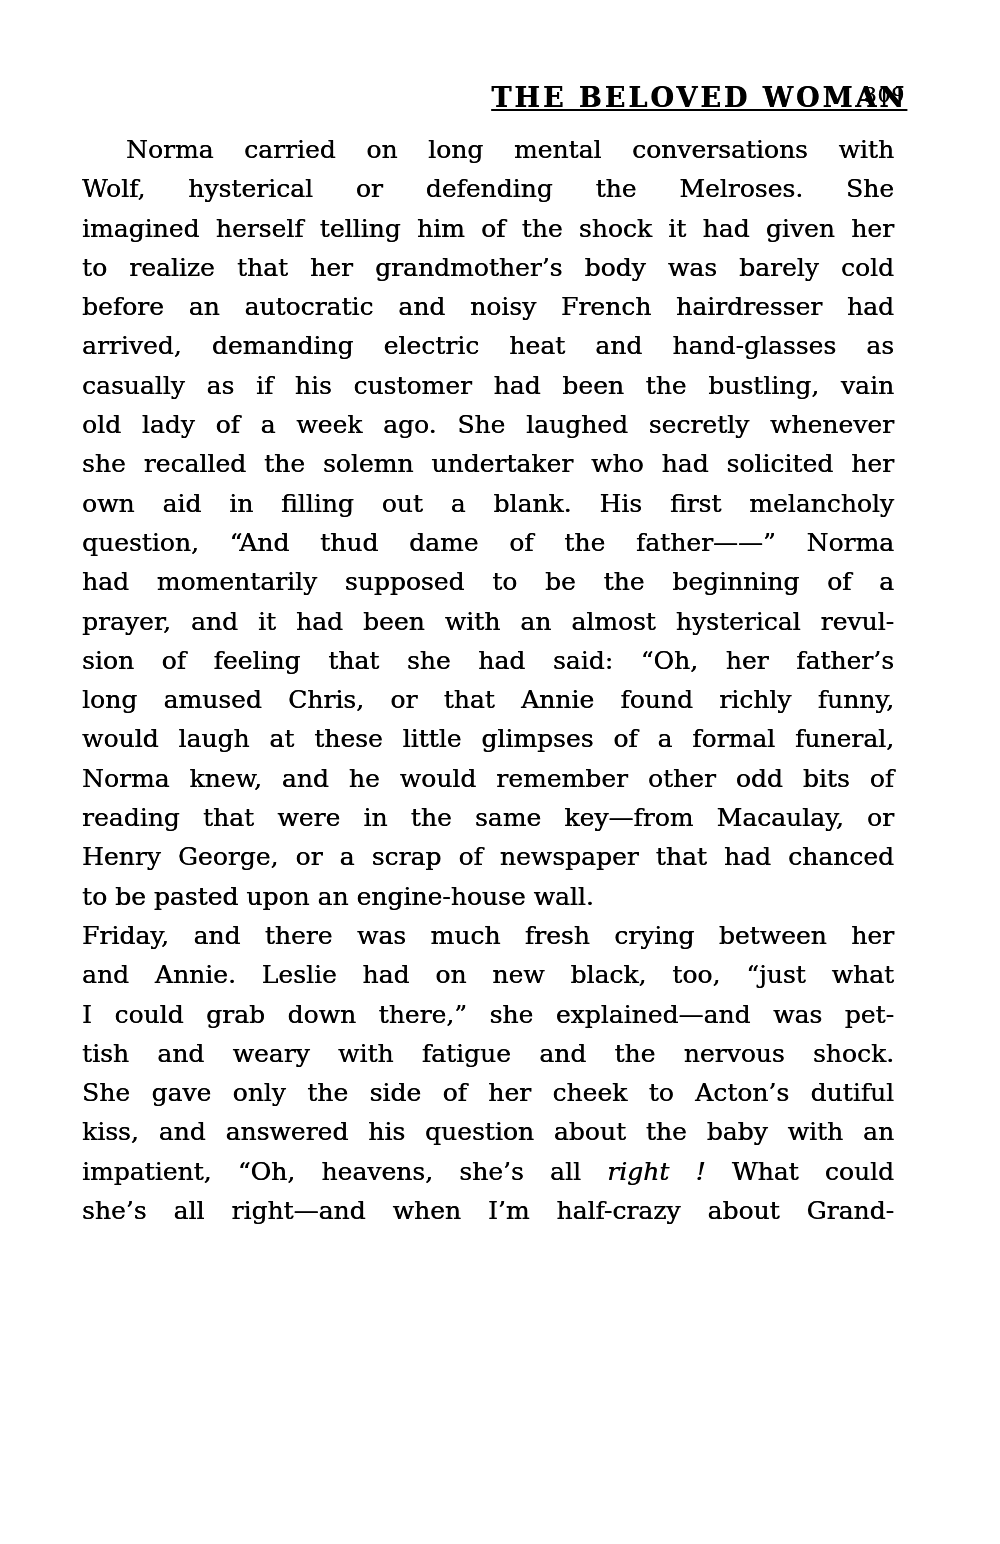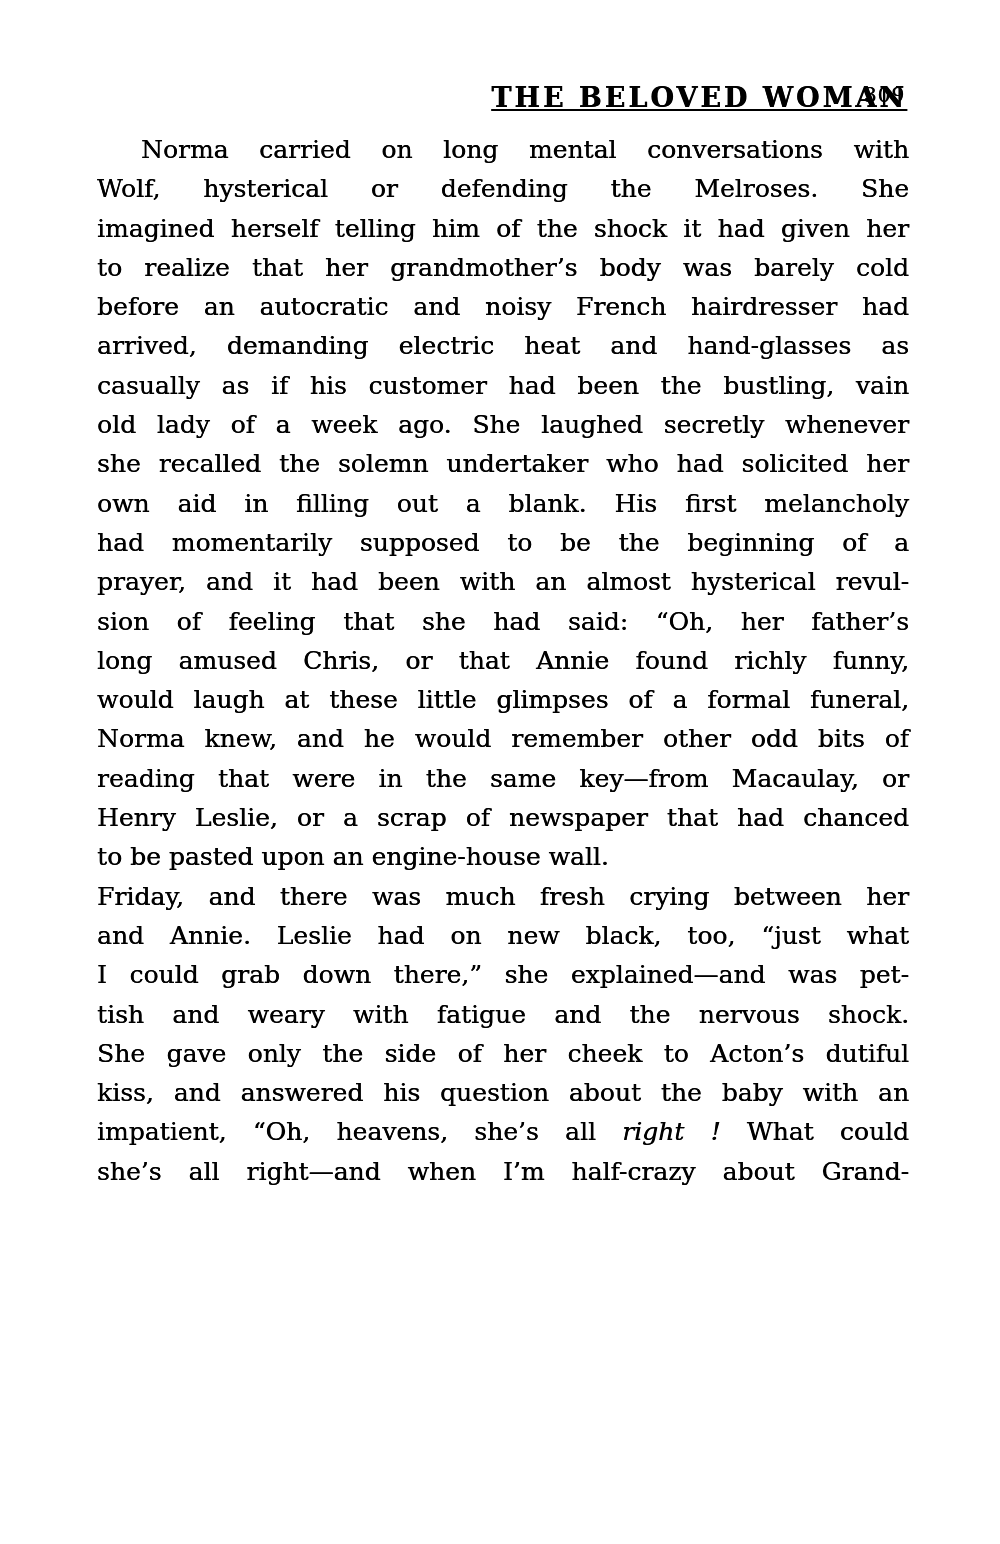--- a/index.html
+++ b/index.html
@@ -31,21 +31,21 @@
   }
   .page-number {
     position: absolute; right: 2px; top: 1px;
     font-size: 20px;
     font-weight: normal;
     letter-spacing: 1px;
     text-shadow: 0.4px 0 0 currentColor;
   }
   .content {
     position: absolute;
-    left: 97px; top: 130px; width: 812px;
+    left: 82px; top: 130px; width: 812px;
     font-size: 25px;
     line-height: 39.3px;
     text-shadow: 0.35px 0 0 currentColor;
   }
   .paragraph { margin: 0; }
   .line {
     text-align: justify;
     text-align-last: justify;
   }
   .line.first { text-indent: 44px; }
@@ -65,30 +65,31 @@
         <div class="line first"><span>Norma carried on long mental conversations with</span></div>
         <div class="line"><span>Wolf, hysterical or defending the Melroses.  She</span></div>
         <div class="line"><span>imagined herself telling him of the shock it had given her</span></div>
         <div class="line"><span>to realize that her grandmother’s body was barely cold</span></div>
         <div class="line"><span>before an autocratic and noisy French hairdresser had</span></div>
         <div class="line"><span>arrived, demanding electric heat and hand-glasses as</span></div>
         <div class="line"><span>casually as if his customer had been the bustling, vain</span></div>
         <div class="line"><span>old lady of a week ago.  She laughed secretly whenever</span></div>
         <div class="line"><span>she recalled the solemn undertaker who had solicited her</span></div>
         <div class="line"><span>own aid in filling out a blank.  His first melancholy</span></div>
+        <div class="line"><span>question, “And thud dame of the father——” Norma</span></div>
         <div class="line"><span>had momentarily supposed to be the beginning of a</span></div>
         <div class="line"><span>prayer, and it had been with an almost hysterical revul-</span></div>
         <div class="line"><span>sion of feeling that she had said:  “Oh, her father’s</span></div>
       </div>
       <div class="paragraph">
         <div class="line"><span>long amused Chris, or that Annie found richly funny,</span></div>
         <div class="line"><span>would laugh at these little glimpses of a formal funeral,</span></div>
         <div class="line"><span>Norma knew, and he would remember other odd bits of</span></div>
         <div class="line"><span>reading that were in the same key—from Macaulay, or</span></div>
-        <div class="line"><span>Henry Leslie, or a scrap of newspaper that had chanced</span></div>
+        <div class="line"><span>Henry George, or a scrap of newspaper that had chanced</span></div>
         <div class="line last"><span>to be pasted upon an engine-house wall.</span></div>
       </div>
       <div class="paragraph">
         <div class="line"><span>Friday, and there was much fresh crying between her</span></div>
         <div class="line"><span>and Annie.  Leslie had on new black, too, “just what</span></div>
         <div class="line"><span>I could grab down there,” she explained—and was pet-</span></div>
         <div class="line"><span>tish and weary with fatigue and the nervous shock.</span></div>
         <div class="line"><span>She gave only the side of her cheek to Acton’s dutiful</span></div>
         <div class="line"><span>kiss, and answered his question about the baby with an</span></div>
         <div class="line"><span>impatient, “Oh, heavens, she’s all </span><span class="italic">right !</span><span>  What could</span></div>

